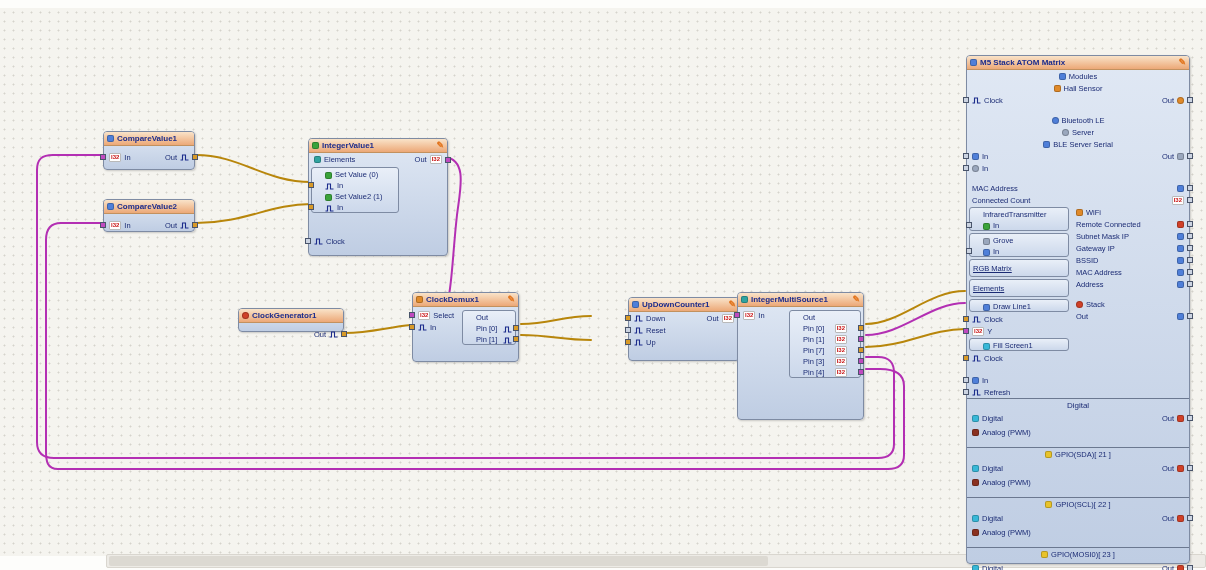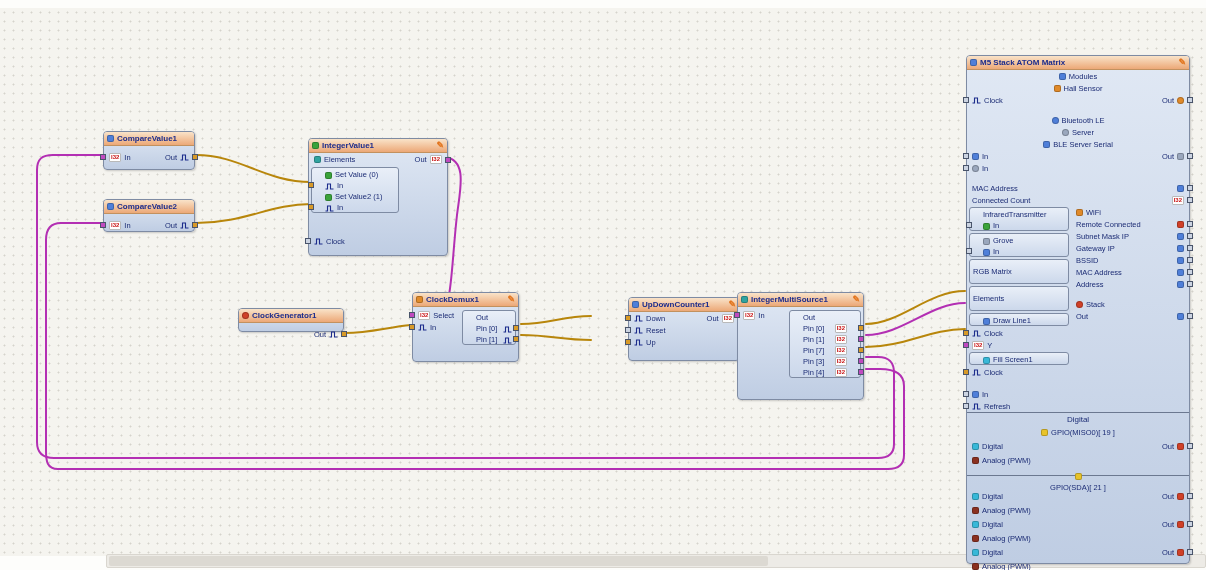--- a/index.html
+++ b/index.html
@@ -21,41 +21,41 @@
          font-size:8px;font-weight:bold;color:#1c2c8c;white-space:nowrap;overflow:hidden;}
   .block-header .title{flex:1;overflow:hidden;text-overflow:ellipsis;}
   .pencil{color:#e2751e;font-size:9px;line-height:1;flex:none;}
   .row{position:relative;display:flex;align-items:center;gap:3px;height:12px;padding:0 5px;
        font-size:7.5px;color:#1b2b74;white-space:nowrap;box-sizing:border-box;}
   .row.center{justify-content:center;}
   .row.r{justify-content:space-between;}
   .row.tall{height:22px;}
   .row .spacer{flex:1;}
   .section{border-top:1px solid #6b7890;justify-content:center;height:13px;font-size:8px;}
-  .divtop{border-top:1px solid #6b7890;flex-direction:column;}
+  .divtop{border-top:1px solid #6b7890;}
   .pin{position:absolute;top:50%;transform:translateY(-50%);width:6px;height:6px;
        background:#ccd4e2;border:1px solid #49546a;box-sizing:border-box;z-index:4;}
   .pin-l{left:-4px;}.pin-r{right:-4px;}
   .pin.orange{background:#d89a28;}
   .pin.purple{background:#c04ac0;}
   .badge-i32{font-family:"Liberation Sans",sans-serif;font-size:6px;font-weight:bold;
        color:#c81414;background:#ffffff;border:1px solid #b9b9b9;border-radius:1px;
        padding:0 1px;line-height:7px;display:inline-block;flex:none;}
   .ic{width:7px;height:7px;border-radius:2px;flex:none;display:inline-block;
       box-shadow:inset 0 0 0 1px rgba(0,0,0,.22);}
   .rnd{border-radius:50%;}
   .ic-blue{background:#4f7fd9;}.ic-teal{background:#2fa3a0;}.ic-green{background:#3aa33a;}
   .ic-orange{background:#e08a2a;}.ic-red{background:#d04028;}.ic-yellow{background:#e8c32a;}
   .ic-gray{background:#9aa7bd;}.ic-cyan{background:#38b8d8;}.ic-maroon{background:#8a3020;}
   .clk{flex:none;}
   .subbox{position:relative;margin:1px 2px;border:1px solid #7e8ba3;border-radius:3px;
           background:linear-gradient(180deg,#e9eff8,#ccd8eb);}
   .subbox .row{height:11px;padding:0 13px;align-items:flex-end;}
   .boxy{border:1px solid #7e8ba3;border-radius:3px;margin:1px 2px;
-        background:linear-gradient(180deg,#e9eff8,#ccd8eb);height:25px;padding:0 3px;}
+        background:linear-gradient(180deg,#e9eff8,#ccd8eb);height:18px;padding:0 3px;text-decoration:underline;}
   .body2col{display:flex;justify-content:space-between;align-items:flex-start;padding-top:2px;}
   .colL{display:flex;flex-direction:column;}
   .outbox{margin-right:2px;}
   .twocol{display:flex;align-items:flex-start;}
   .col-l{width:104px;display:flex;flex-direction:column;}
   .col-r{flex:1;display:flex;flex-direction:column;}
   .hscroll{position:absolute;left:106px;right:0;bottom:2px;height:12px;z-index:2;
            background:#edebe6;border:1px solid #d9d6cf;border-radius:2px;}
   .hscroll .thumb{position:absolute;left:2px;top:1px;bottom:1px;width:60%;
            background:#dcd9d2;border-radius:2px;}
@@ -252,21 +252,21 @@
     </div>
     <div class="row">
       <span class="pin pin-l orange"></span>
       <svg class="clk" width="9" height="7" viewBox="0 0 9 7">
           <path d="M0.5 6 L2.5 6 L2.5 1 L5.5 1 L5.5 6 L8.5 6" fill="none" stroke="#1c2c8c" stroke-width="1.1"></path>
         </svg>
       <span>Up</span>
     </div>
   </div>
 
-  <div class="block" style="left:737px;top:292px;width:127px;height:108px">
+  <div class="block" style="left:737px;top:292px;width:127px;height:128px">
     <div class="block-header">
       <span class="ic ic-teal"></span>
       <span class="title">IntegerMultiSource1</span>
       <span class="pencil">✎</span>
     </div>
     <div class="body2col">
       <div class="colL">
         <div class="row">
           <span class="pin pin-l purple"></span>
           <span class="badge-i32">I32</span>
@@ -491,24 +491,20 @@
           <span class="ic ic-blue"></span>
           <span class="pin pin-r"></span>
         </div>
       </div>
     </div>
 
     <div class="row section">
       <span>Digital</span>
     </div>
 
-    <div class="row center g14">
-      <span class="ic ic-yellow"></span>
-      <span>GPIO(MISO0)[ 19 ]</span>
-    </div>
     <div class="row g14">
       <span class="ic ic-cyan"></span>
       <span>Digital</span>
       <span class="spacer"></span>
       <span>Out</span>
       <span class="ic ic-red"></span>
       <span class="pin pin-r"></span>
     </div>
     <div class="row g14">
       <span class="ic ic-maroon"></span>
@@ -525,33 +521,41 @@
       <span class="spacer"></span>
       <span>Out</span>
       <span class="ic ic-red"></span>
       <span class="pin pin-r"></span>
     </div>
     <div class="row g14">
       <span class="ic ic-maroon"></span>
       <span>Analog (PWM)</span>
     </div>
 
+    <div class="row center divtop g14 mt4">
+      <span class="ic ic-yellow"></span>
+      <span>GPIO(SCL)[ 22 ]</span>
+    </div>
     <div class="row g14">
       <span class="ic ic-cyan"></span>
       <span>Digital</span>
       <span class="spacer"></span>
       <span>Out</span>
       <span class="ic ic-red"></span>
       <span class="pin pin-r"></span>
     </div>
     <div class="row g14">
       <span class="ic ic-maroon"></span>
       <span>Analog (PWM)</span>
     </div>
 
+    <div class="row center divtop g14 mt4">
+      <span class="ic ic-yellow"></span>
+      <span>GPIO(MOSI0)[ 23 ]</span>
+    </div>
     <div class="row g14">
       <span class="ic ic-cyan"></span>
       <span>Digital</span>
       <span class="spacer"></span>
       <span>Out</span>
       <span class="ic ic-red"></span>
       <span class="pin pin-r"></span>
     </div>
     <div class="row g14">
       <span class="ic ic-maroon"></span>

